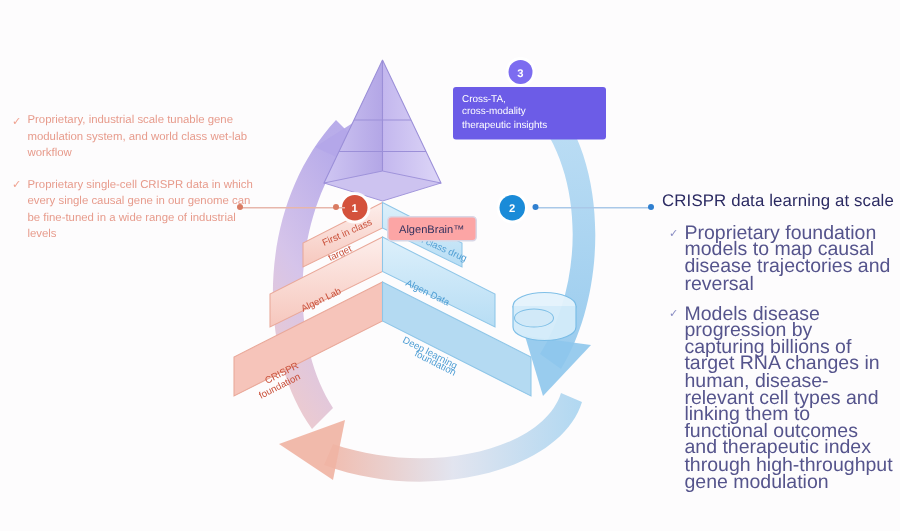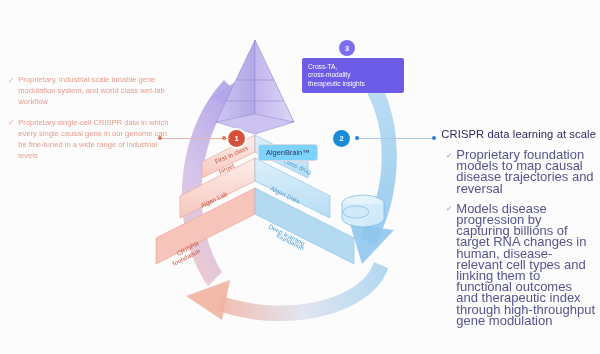--- a/index.html
+++ b/index.html
@@ -55,21 +55,21 @@
   
   .callout{
     position:absolute;left:302px;top:58px;width:90px;
     background:#6c5ce7;color:#fff;font-size:6.6px;line-height:8.4px;
     padding:5px 6px;border-radius:2px;
   }
 
   
   .chip{
     position:absolute;left:258px;top:144px;
-    background:#7dd3fc;border:1px solid #d9d7e6;border-radius:3px;
+    background:#fca5a5;border:1px solid #d9d7e6;border-radius:3px;
     padding:3px 7px;font-size:7.4px;color:#33325e;white-space:nowrap;
     z-index:40;
   }
 
   
   .pyr{position:absolute;left:150px;top:18px;width:300px;height:330px;}
 
   .tier-label{
     font-size:6.4px;fill:#c9503a;font-family:"Liberation Sans",sans-serif;
   }

